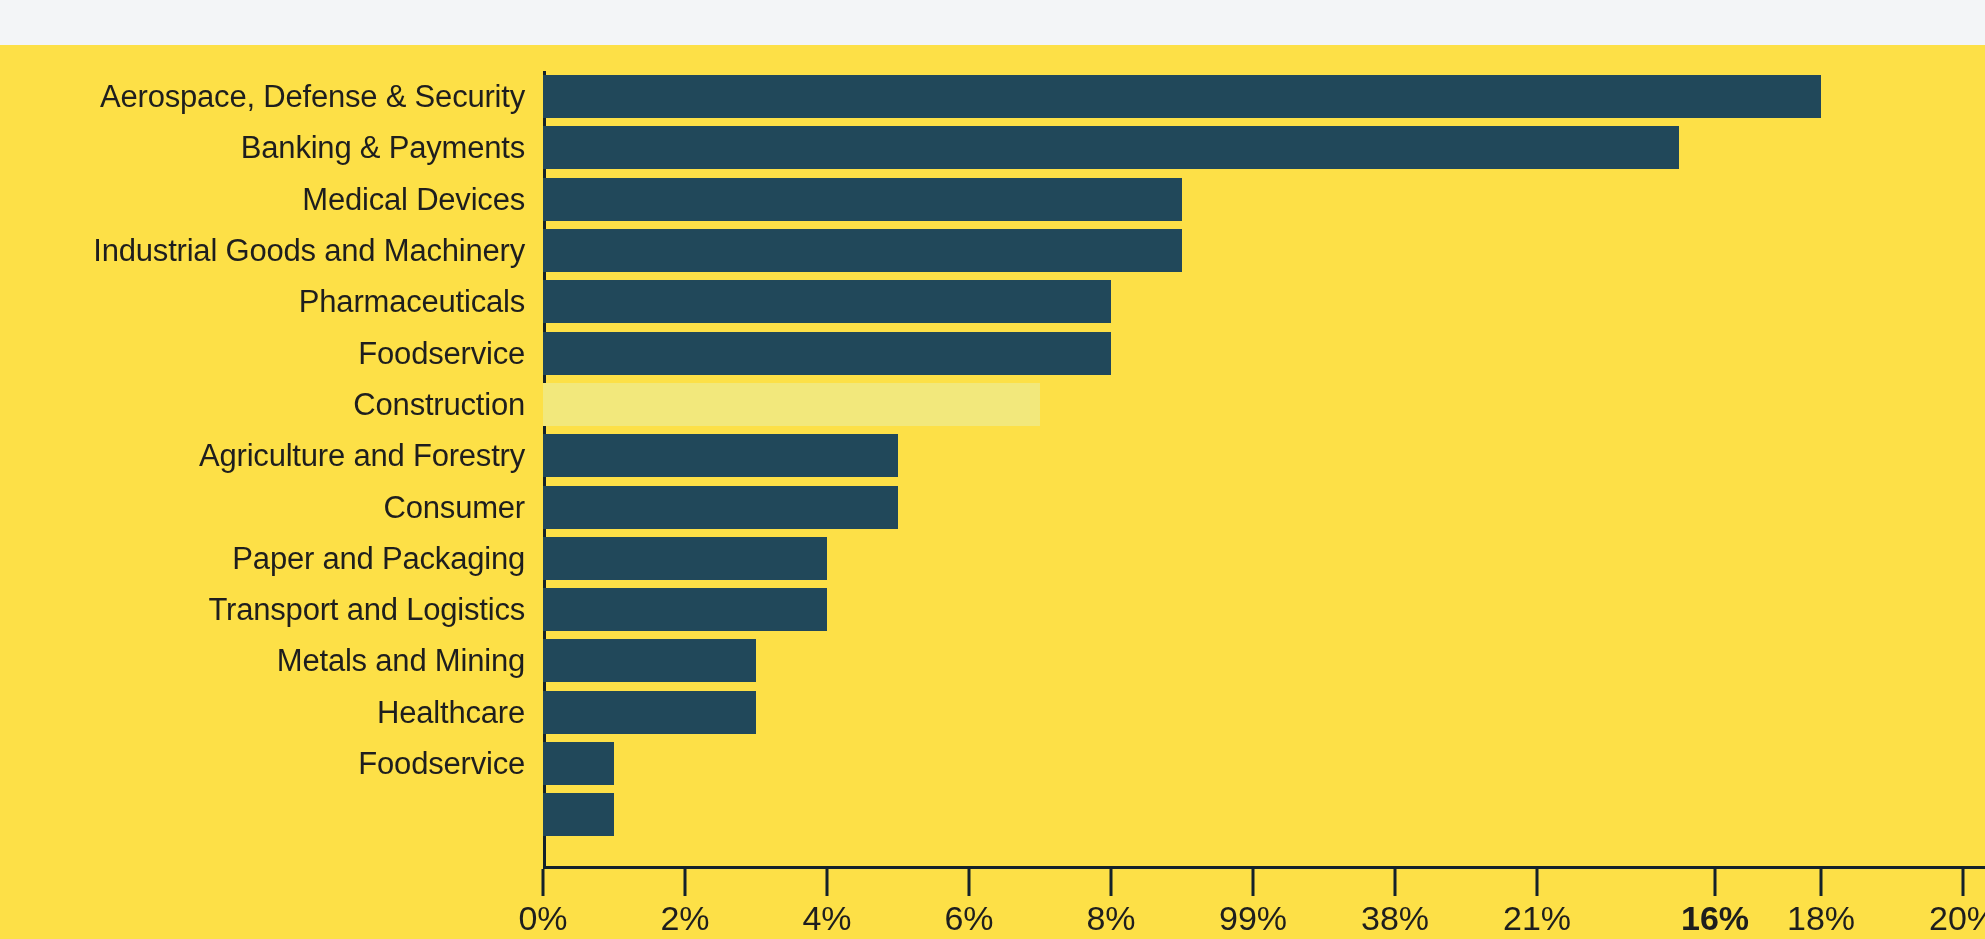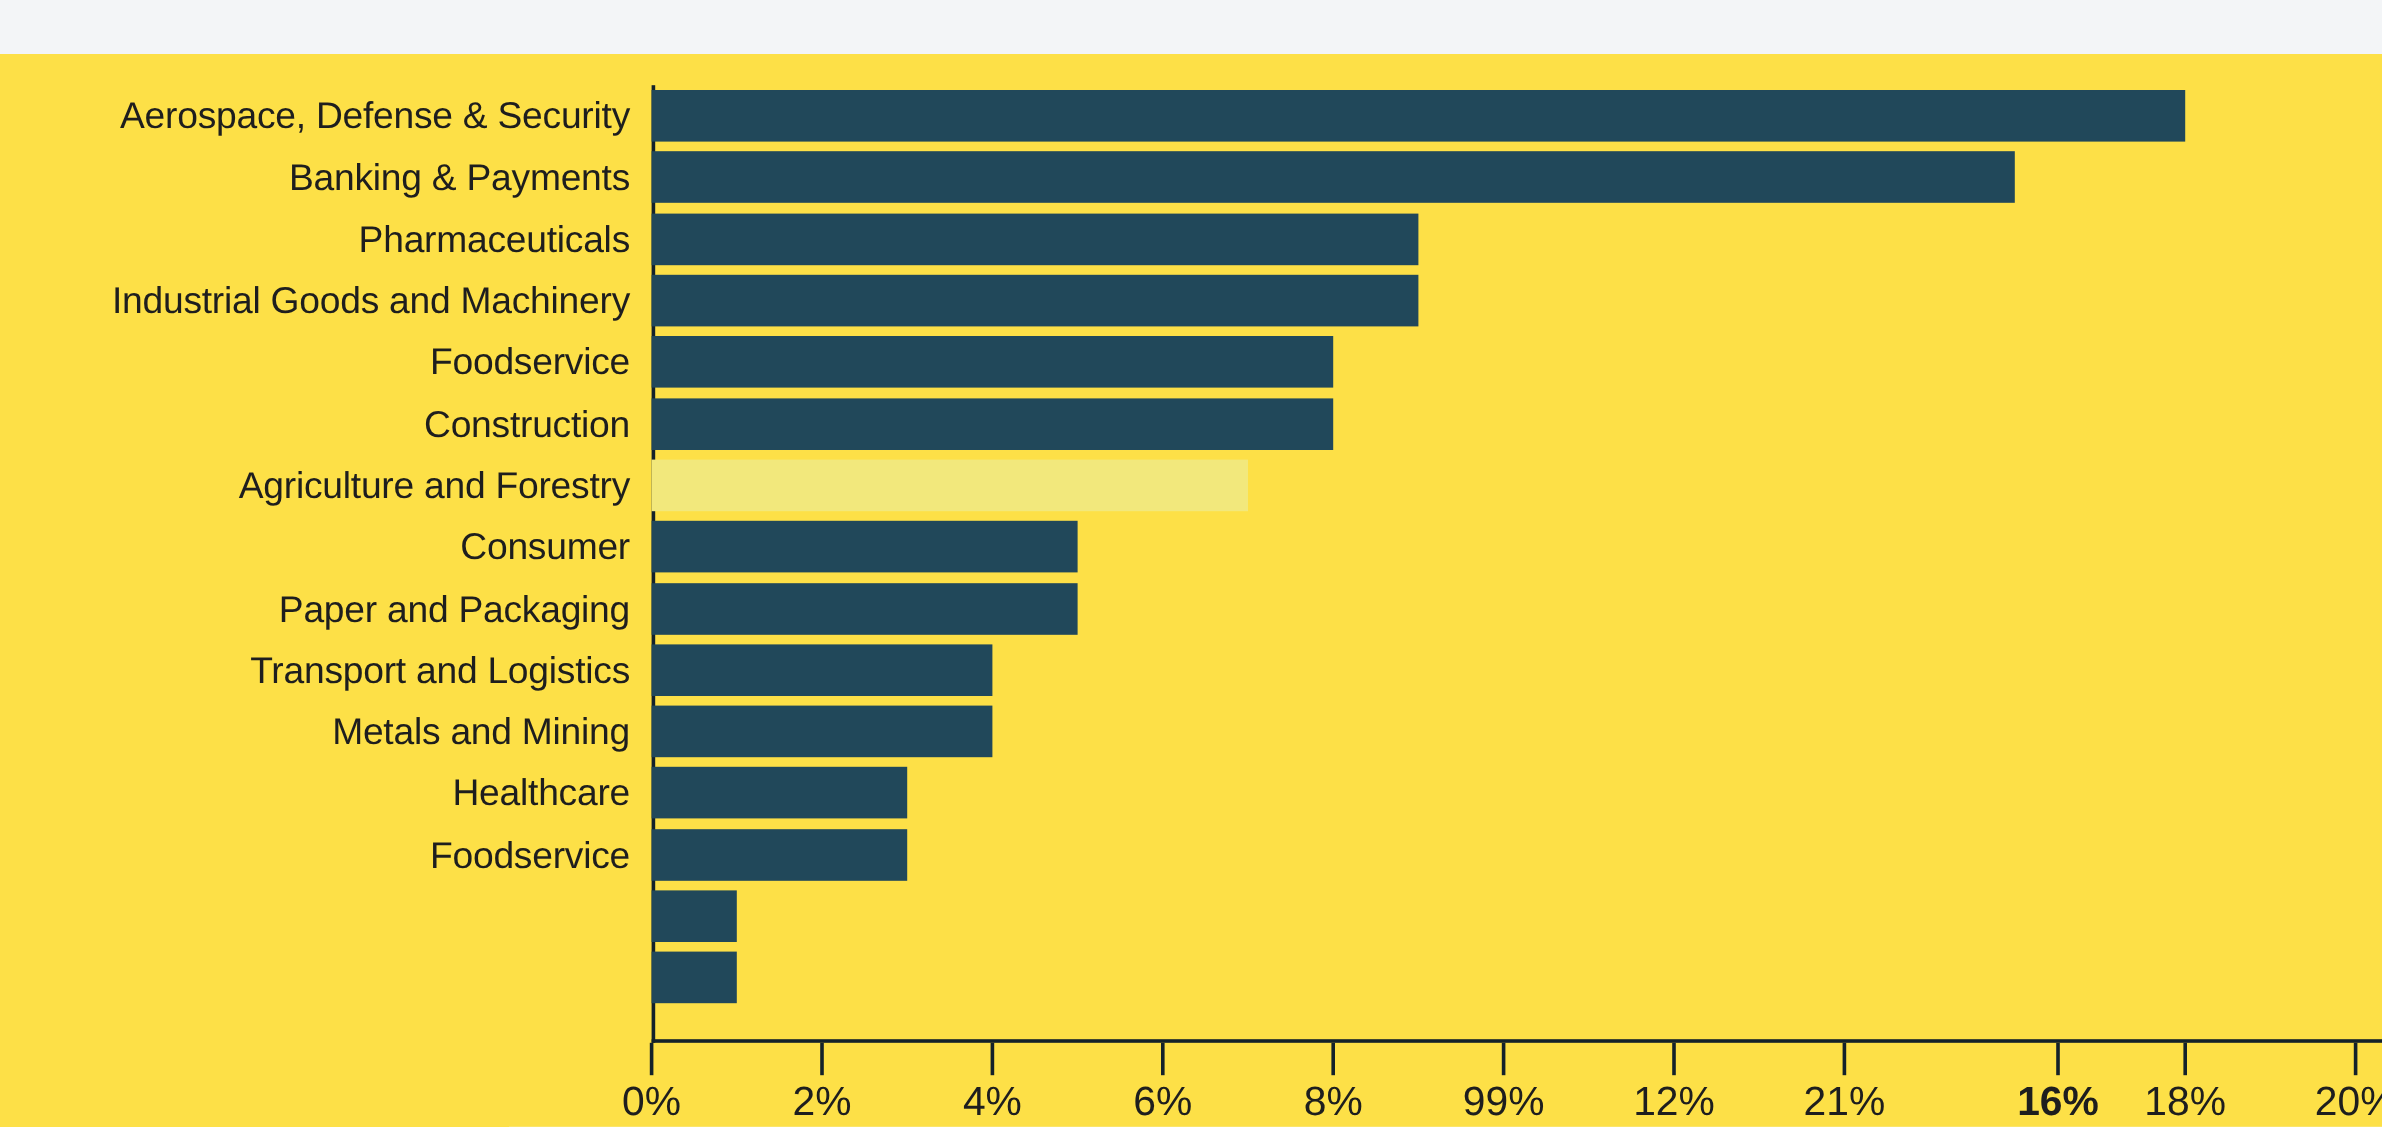--- a/index.html
+++ b/index.html
@@ -124,24 +124,27 @@
 <div id="chart-root">
 
   <div class="ylabels">
     <div class="ylabel-row">
         <span>Aerospace, Defense &amp; Security</span>
       </div>
     <div class="ylabel-row">
         <span>Banking &amp; Payments</span>
       </div>
     <div class="ylabel-row">
+        <span>Medical Devices</span>
+      </div>
+    <div class="ylabel-row">
+        <span>Industrial Goods and Machinery</span>
+      </div>
+    <div class="ylabel-row">
         <span>Pharmaceuticals</span>
-      </div>
-    <div class="ylabel-row">
-        <span>Industrial Goods and Machinery</span>
       </div>
     <div class="ylabel-row">
         <span>Foodservice</span>
       </div>
     <div class="ylabel-row">
         <span>Construction</span>
       </div>
     <div class="ylabel-row">
         <span>Agriculture and Forestry</span>
       </div>
@@ -236,21 +239,21 @@
       <div class="xtick" style="left: 568px;">
         <div class="mark"></div>
         <div class="tlabel">8%</div>
       </div>
       <div class="xtick" style="left: 710px;">
         <div class="mark"></div>
         <div class="tlabel">99%</div>
       </div>
       <div class="xtick" style="left: 852px;">
         <div class="mark"></div>
-        <div class="tlabel">12%</div>
+        <div class="tlabel">38%</div>
       </div>
       <div class="xtick" style="left: 994px;">
         <div class="mark"></div>
         <div class="tlabel">21%</div>
       </div>
       <div class="xtick" style="left: 1172px; font-weight: bold;">
         <div class="mark"></div>
         <div class="tlabel">16%</div>
       </div>
       <div class="xtick" style="left: 1278px;">

